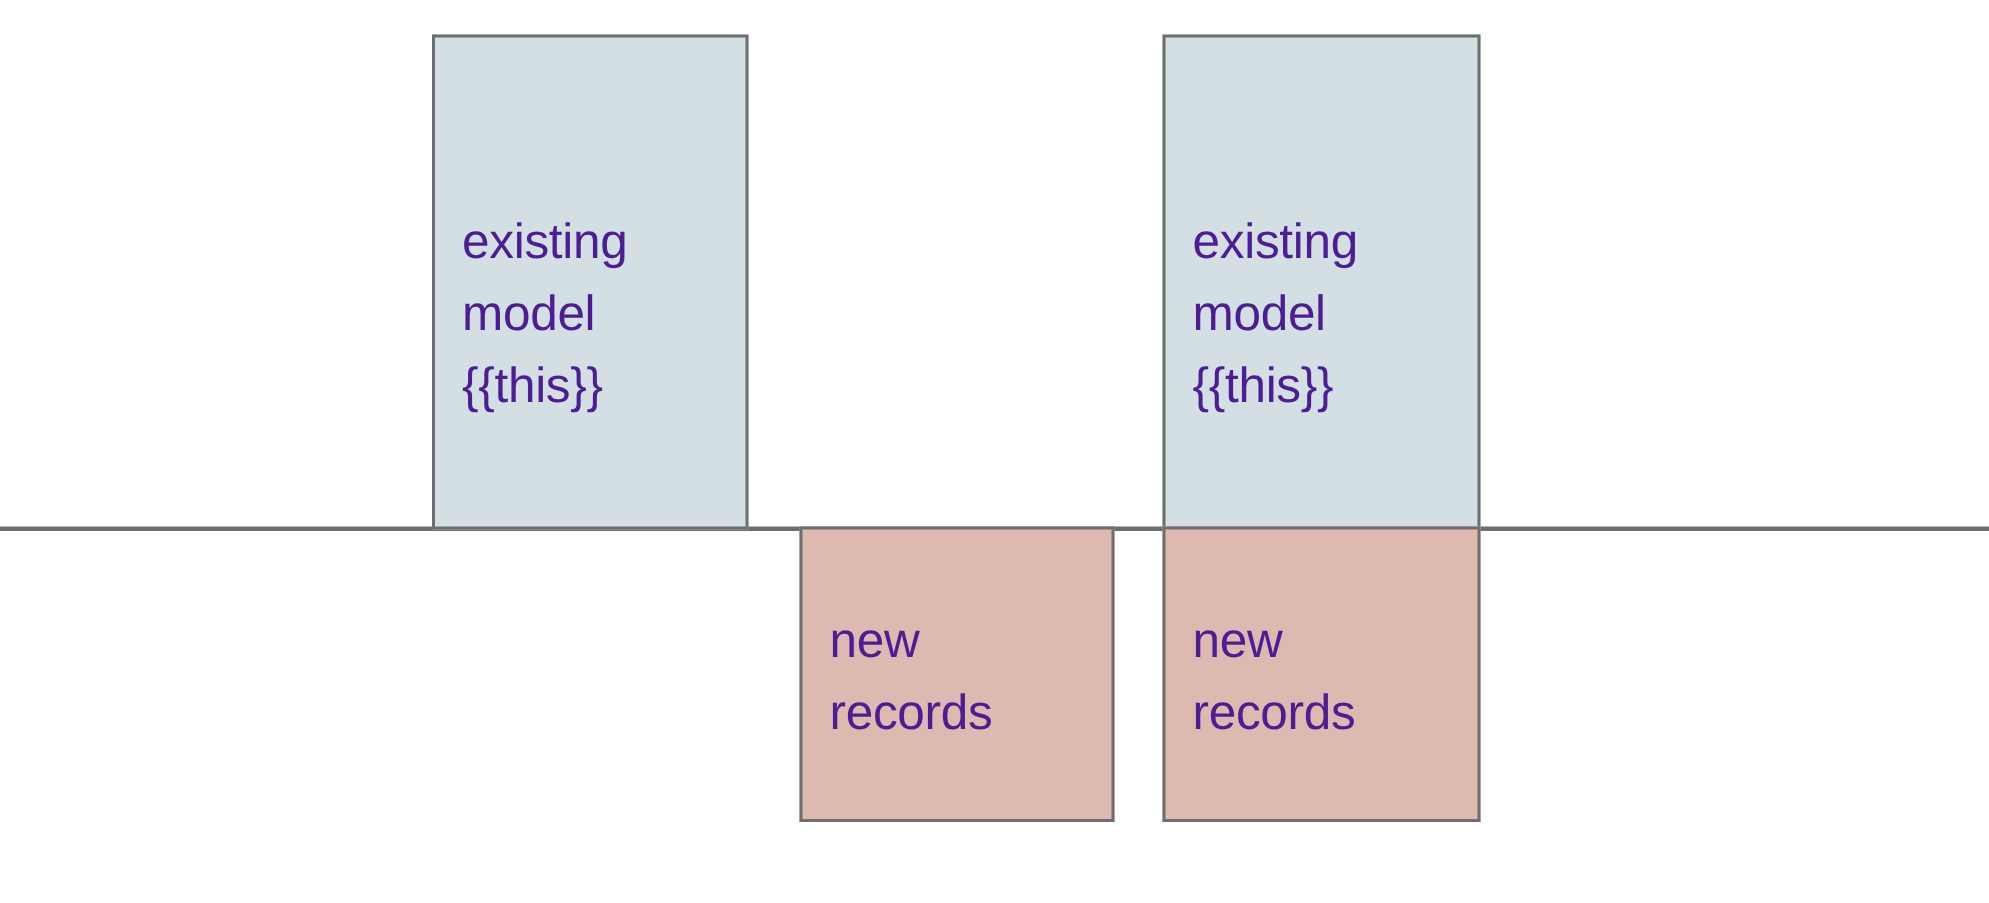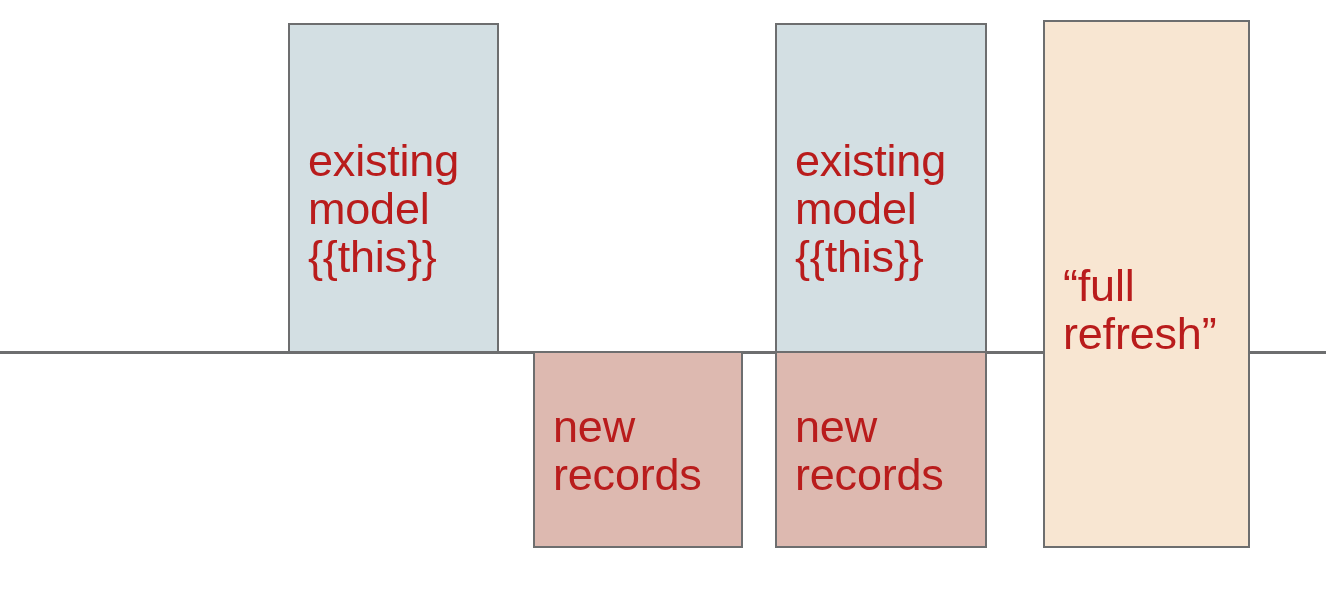--- a/index.html
+++ b/index.html
@@ -37,23 +37,23 @@
     box-sizing: border-box;
     border: 2px solid #6d6e6f;
     z-index: 2;
     display: block;
   }
 
   .block .block-label {
     position: absolute;
     left: 18px;
     right: 10px;
-    font-size: 45px;
+    font-size: 33px;
     line-height: 48px;
-    color: #b91c1c;
+    color: #4c1d95;
     letter-spacing: -0.2px;
     white-space: pre-line;
     text-align: left;
   }
 
   
 
   .block-source {
     left: 33px;
     top: 20px;
@@ -143,18 +143,14 @@
     <div class="block-label">existing
 model
 {{this}}</div>
   </div>
 
   <div class="block block-new-2">
     <div class="block-label">new
 records</div>
   </div>
 
-  <div class="block block-full-refresh">
-    <div class="block-label">“full
-refresh”</div>
-  </div>
 
 </div>
 
 </body></html>

